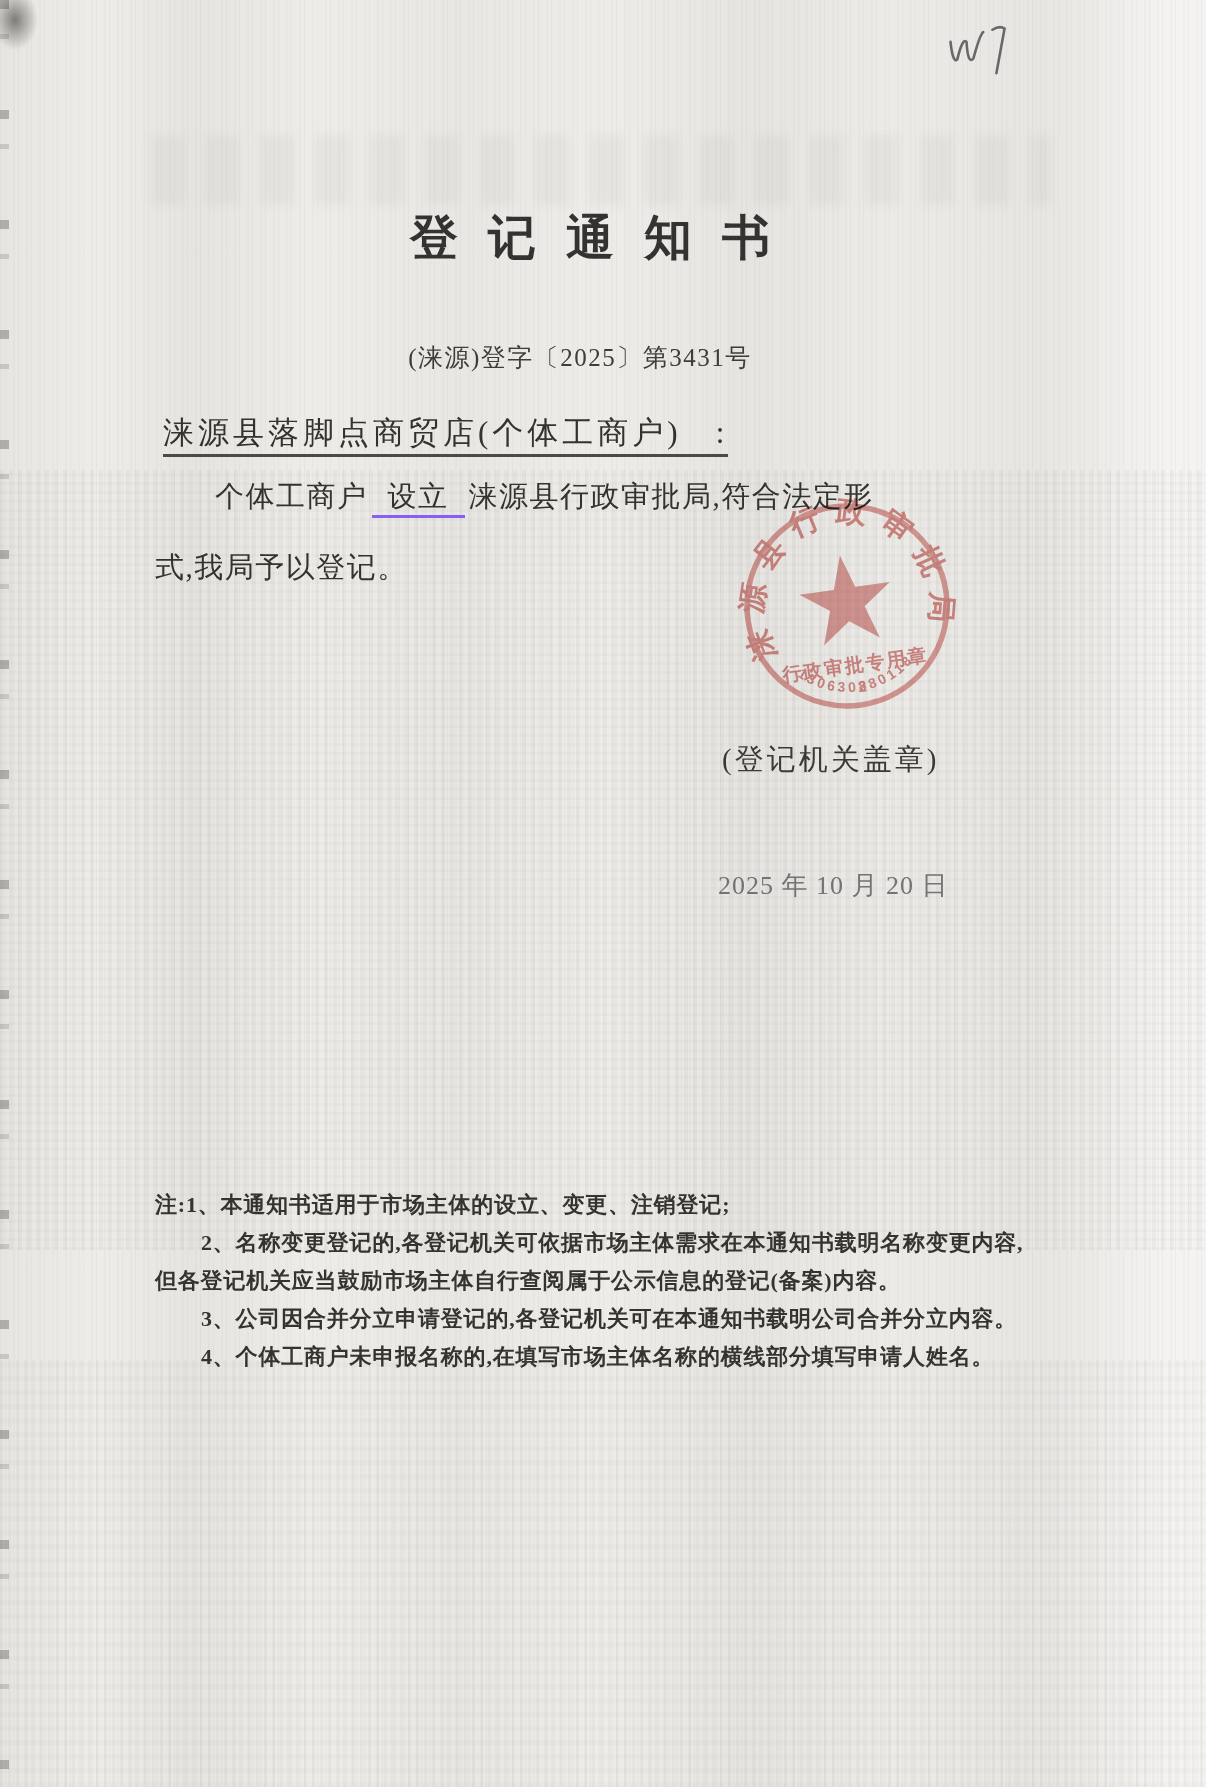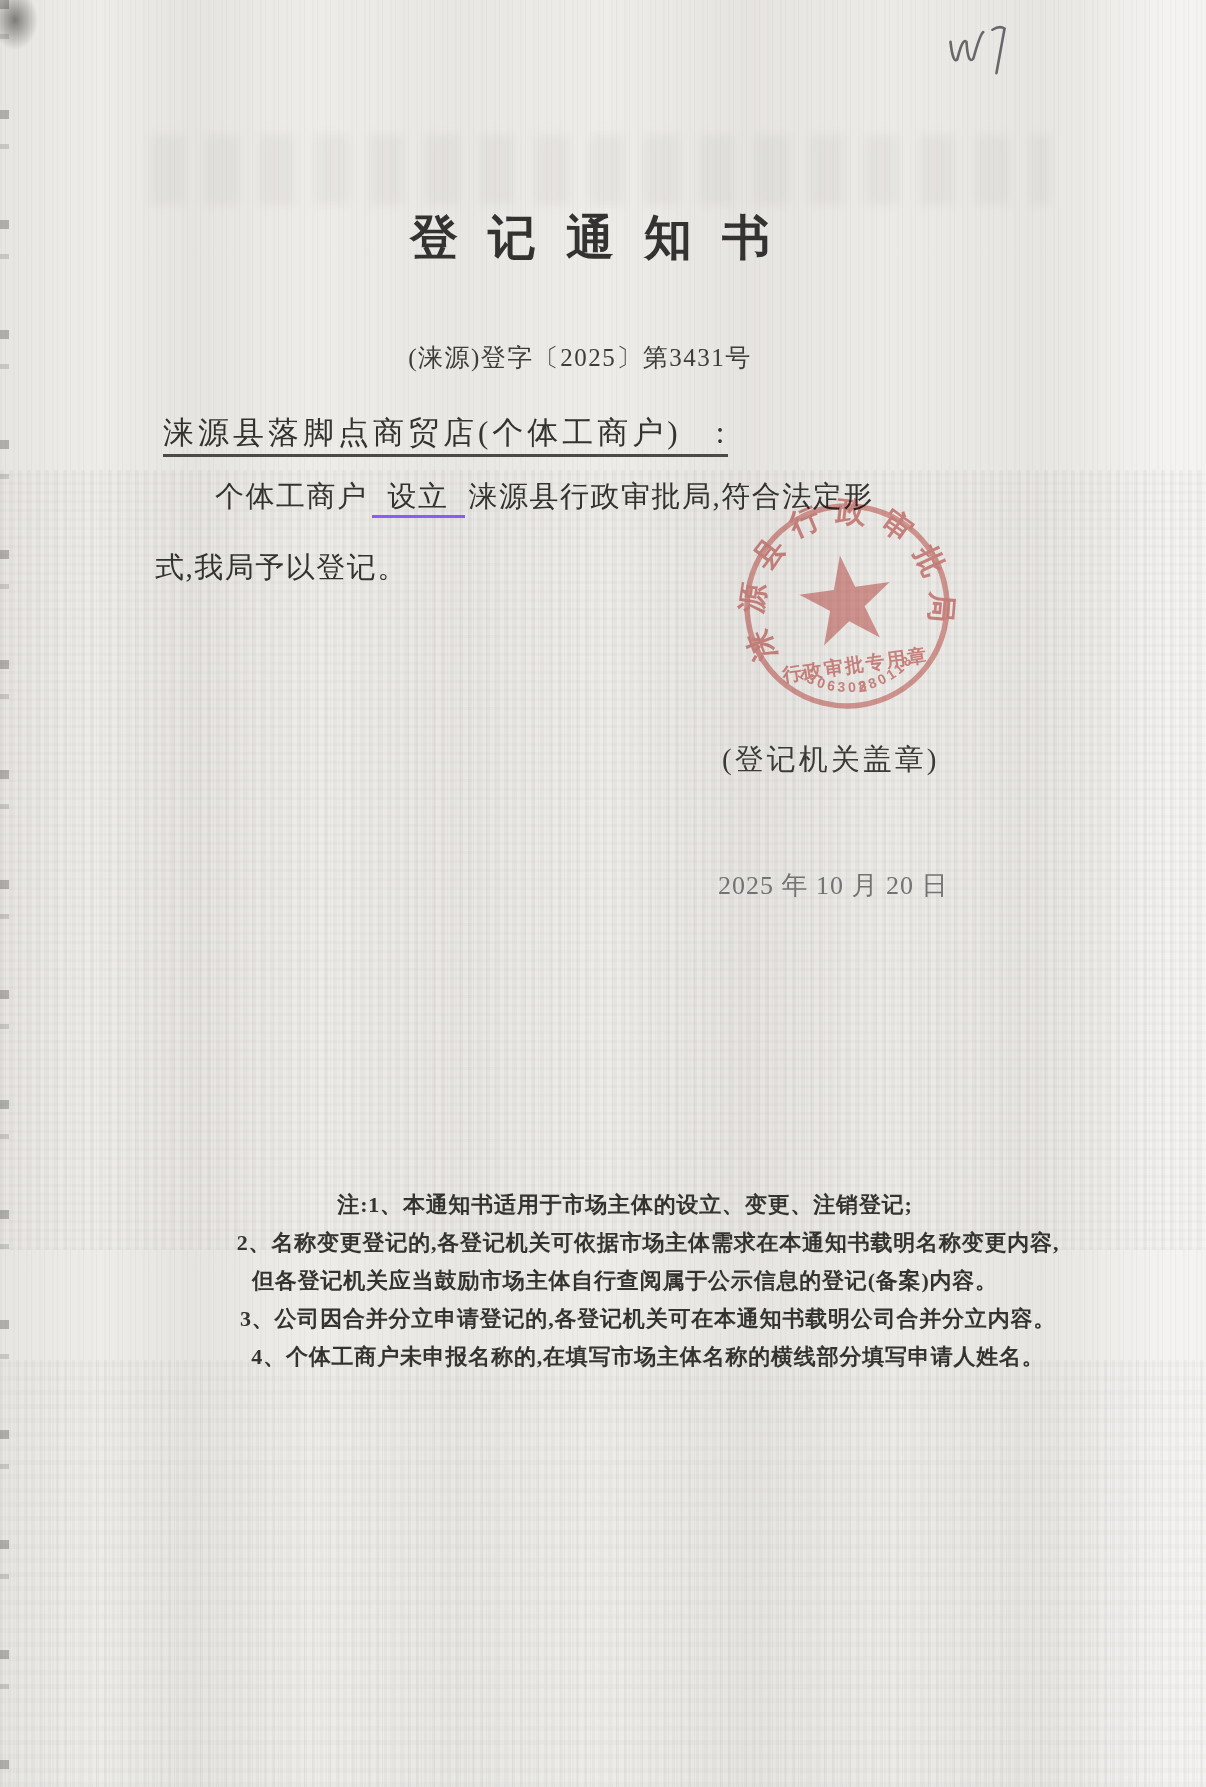--- a/index.html
+++ b/index.html
@@ -93,21 +93,21 @@
   }
   
   .stamp{position:absolute;left:727px;top:486px;width:240px;height:240px;z-index:3;
          mix-blend-mode:multiply;opacity:.88;}
   
   .notes{
     position:absolute;left:155px;top:1186px;width:940px;z-index:2;
     font-size:22px;line-height:38px;letter-spacing:.8px;color:#34332f;font-weight:600;
     font-family:"Liberation Serif","DejaVu Serif",serif;
   }
-  .notes p{margin:0;white-space:nowrap;text-align:center;}
+  .notes p{margin:0;white-space:nowrap;}
   .note-indent{padding-left:46px;}
 </style>
 </head>
 <body>
 
 <div class="page">
 
   <div class="noise-bands"></div>
   <div class="noise-mid"></div>
   <div class="noise-bottom"></div>

